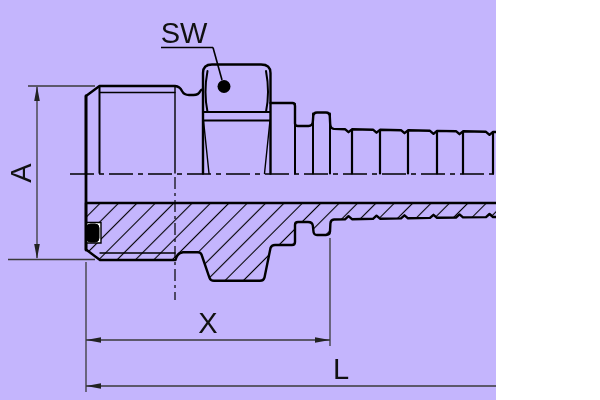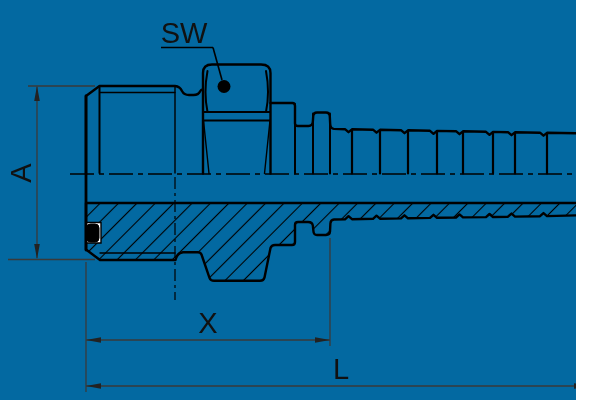--- a/index.html
+++ b/index.html
@@ -1,17 +1,17 @@
 <!DOCTYPE html>
 <html><head>
 <meta charset="utf-8">
 <style>
   html,body{margin:0;padding:0;background:#ffffff;}
   .stage{
-    position:relative;width:576px;height:400px;background:#0369a1;overflow:hidden;
+    position:relative;width:496px;height:400px;background:#c4b5fd;overflow:hidden;
     font-family:"Liberation Sans", sans-serif;
   }
   svg{display:block;}
   text{
     font-family:"Liberation Sans", sans-serif;
     fill:#111111;
     font-size:29px;
   }
   .part{stroke:#000000;fill:none;stroke-width:2.4;stroke-linejoin:round;stroke-linecap:round;}
   .part-thick{stroke:#000000;fill:none;stroke-width:2.8;stroke-linecap:round;}

